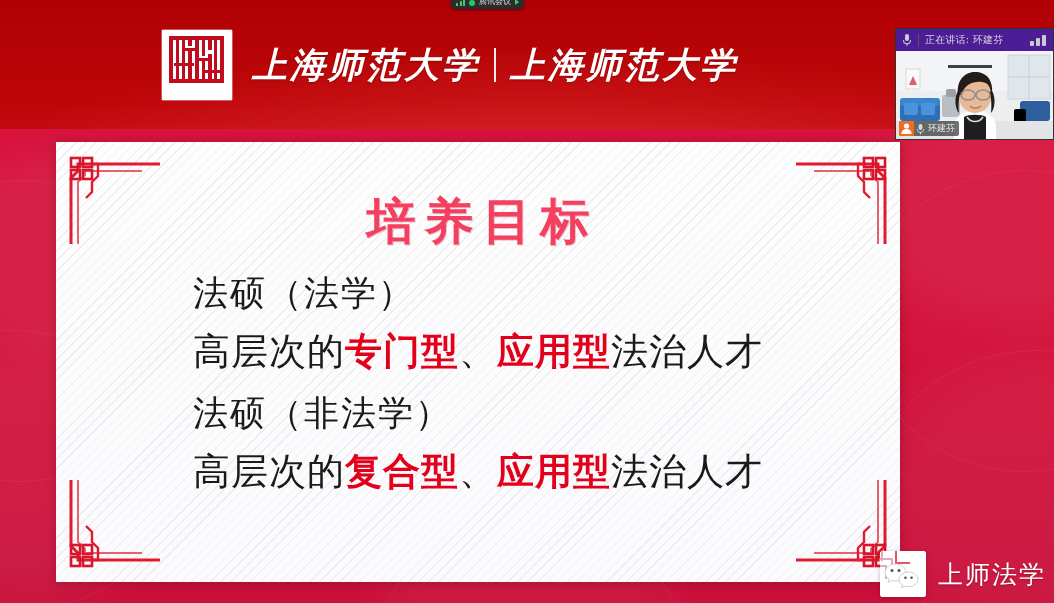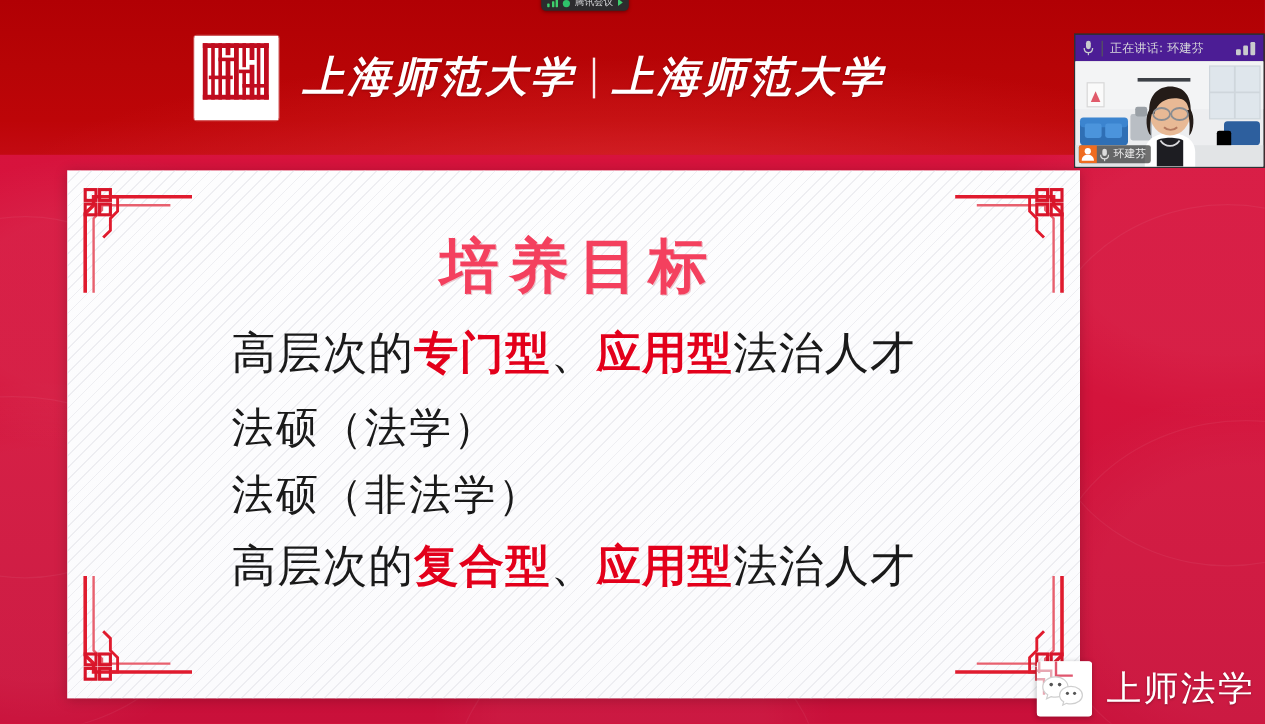--- a/index.html
+++ b/index.html
@@ -103,21 +103,21 @@
   .wm{
     position:absolute;right:8px;bottom:6px;
     display:flex;align-items:center;gap:12px;
   }
   .wm-badge{
     width:46px;height:46px;background:#fff;border-radius:3px;position:relative;overflow:hidden;
     box-shadow:0 1px 4px rgba(0,0,0,.25);
   }
   .wm-badge svg{display:block;}
   .wm-text{
-    color:#fff;font-size:29px;letter-spacing:2px;white-space:nowrap;
+    color:#fff;font-size:25px;letter-spacing:2px;white-space:nowrap;
     font-family:"DejaVu Sans","Liberation Sans",sans-serif;
     text-shadow:0 1px 2px rgba(0,0,0,.3);
   }
 
   
   .vid{
     position:absolute;right:0;top:28px;width:159px;height:112px;
     background:#2b2b2b;border:1px solid #2f3135;box-sizing:border-box;overflow:hidden;
   }
   .vid-bar{
@@ -307,22 +307,22 @@
         </g>
         <g fill="none" stroke="#e01b2e" stroke-width="2.4">
           <path d="M28 16 L34 16 L34 28 L28 34 L28 44 L22 50"></path>
         </g>
       </svg>
     </div>
 
     <div class="slide-body">
       <div class="slide-title">培养目标</div>
       <div id="slide-lines">
+          <div class="line line-sub"><span>法硕（法学）</span></div>
           <div class="line line-main"><span>高层次的</span><span class="hl">专门型</span><span>、</span><span class="hl">应用型</span><span>法治人才</span></div>
-          <div class="line line-sub"><span>法硕（法学）</span></div>
           <div class="line line-sub"><span>法硕（非法学）</span></div>
           <div class="line line-main"><span>高层次的</span><span class="hl">复合型</span><span>、</span><span class="hl">应用型</span><span>法治人才</span></div>
         </div>
     </div>
   </div>
 
   <div class="wm">
     <div class="wm-badge">
       <svg width="46" height="46" viewBox="0 0 46 46" aria-hidden="true">
         <rect width="46" height="46" fill="#ffffff"></rect>

